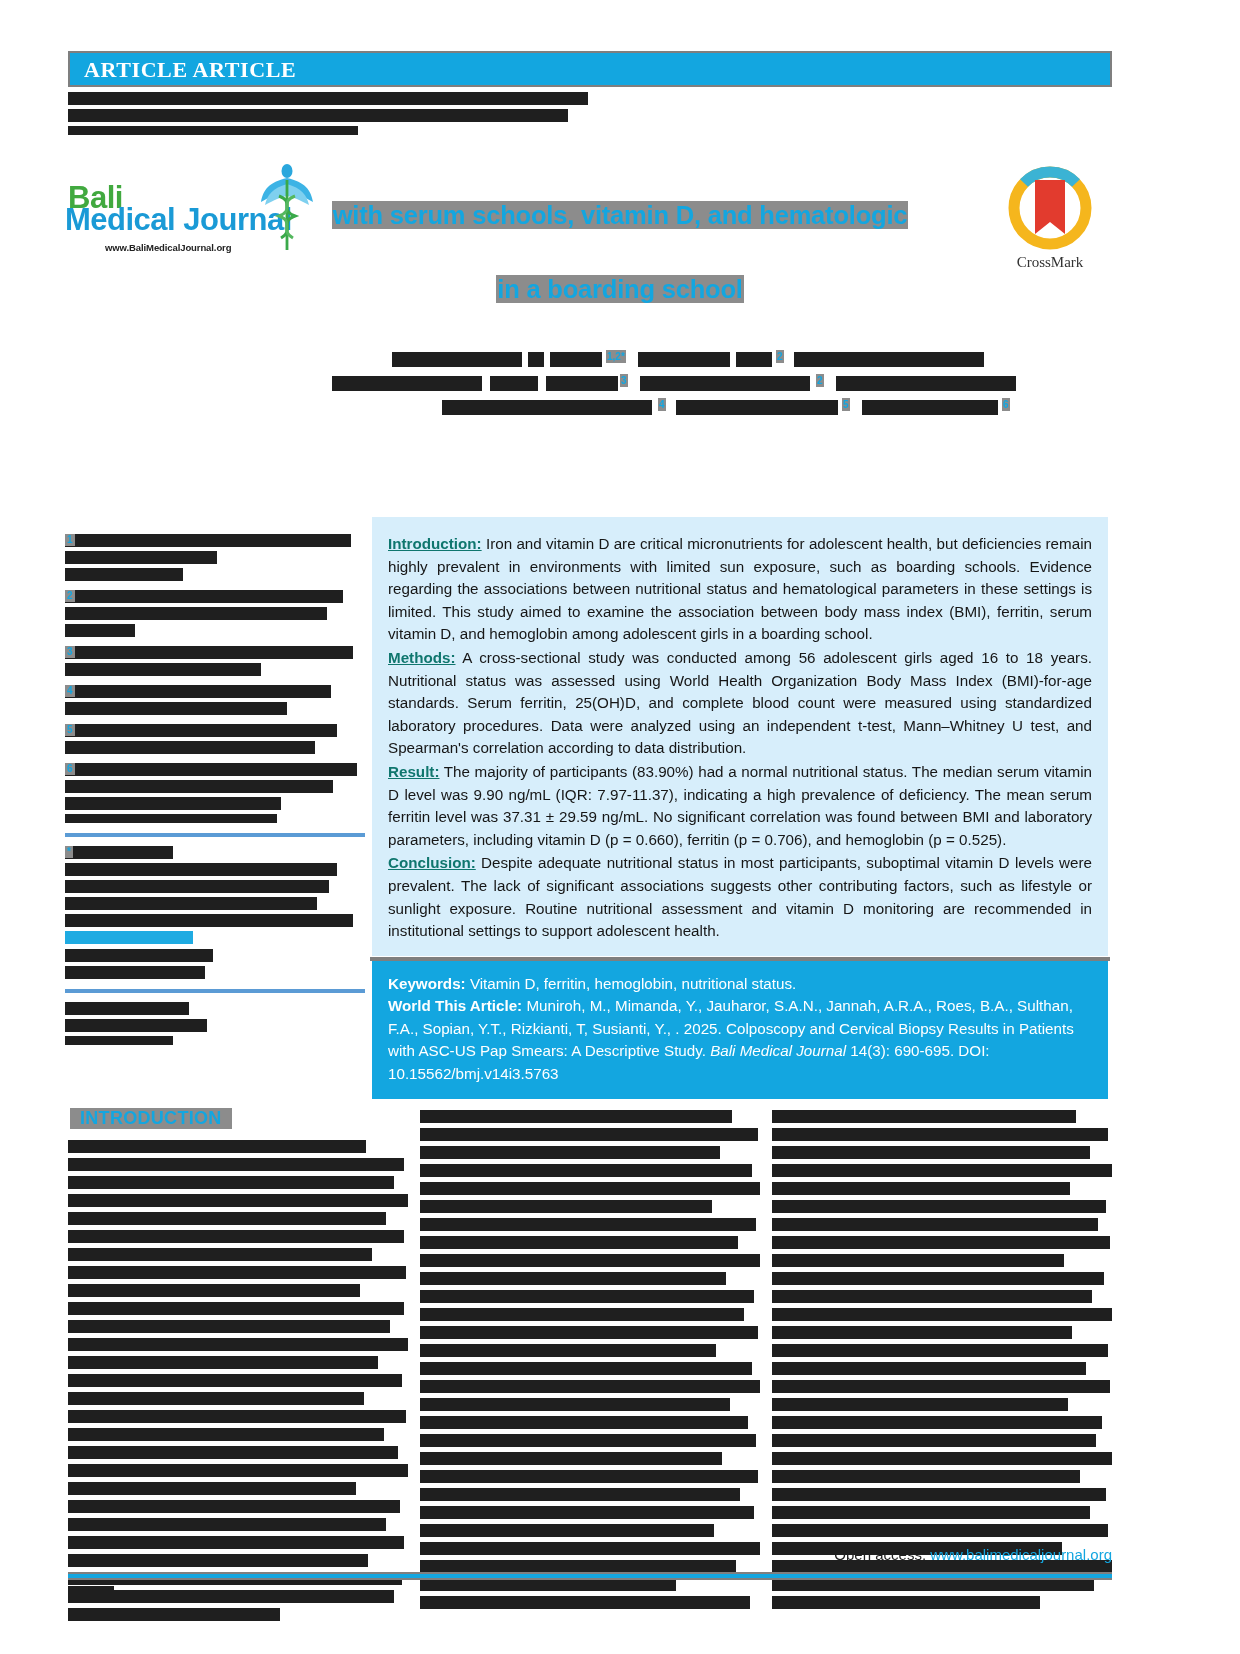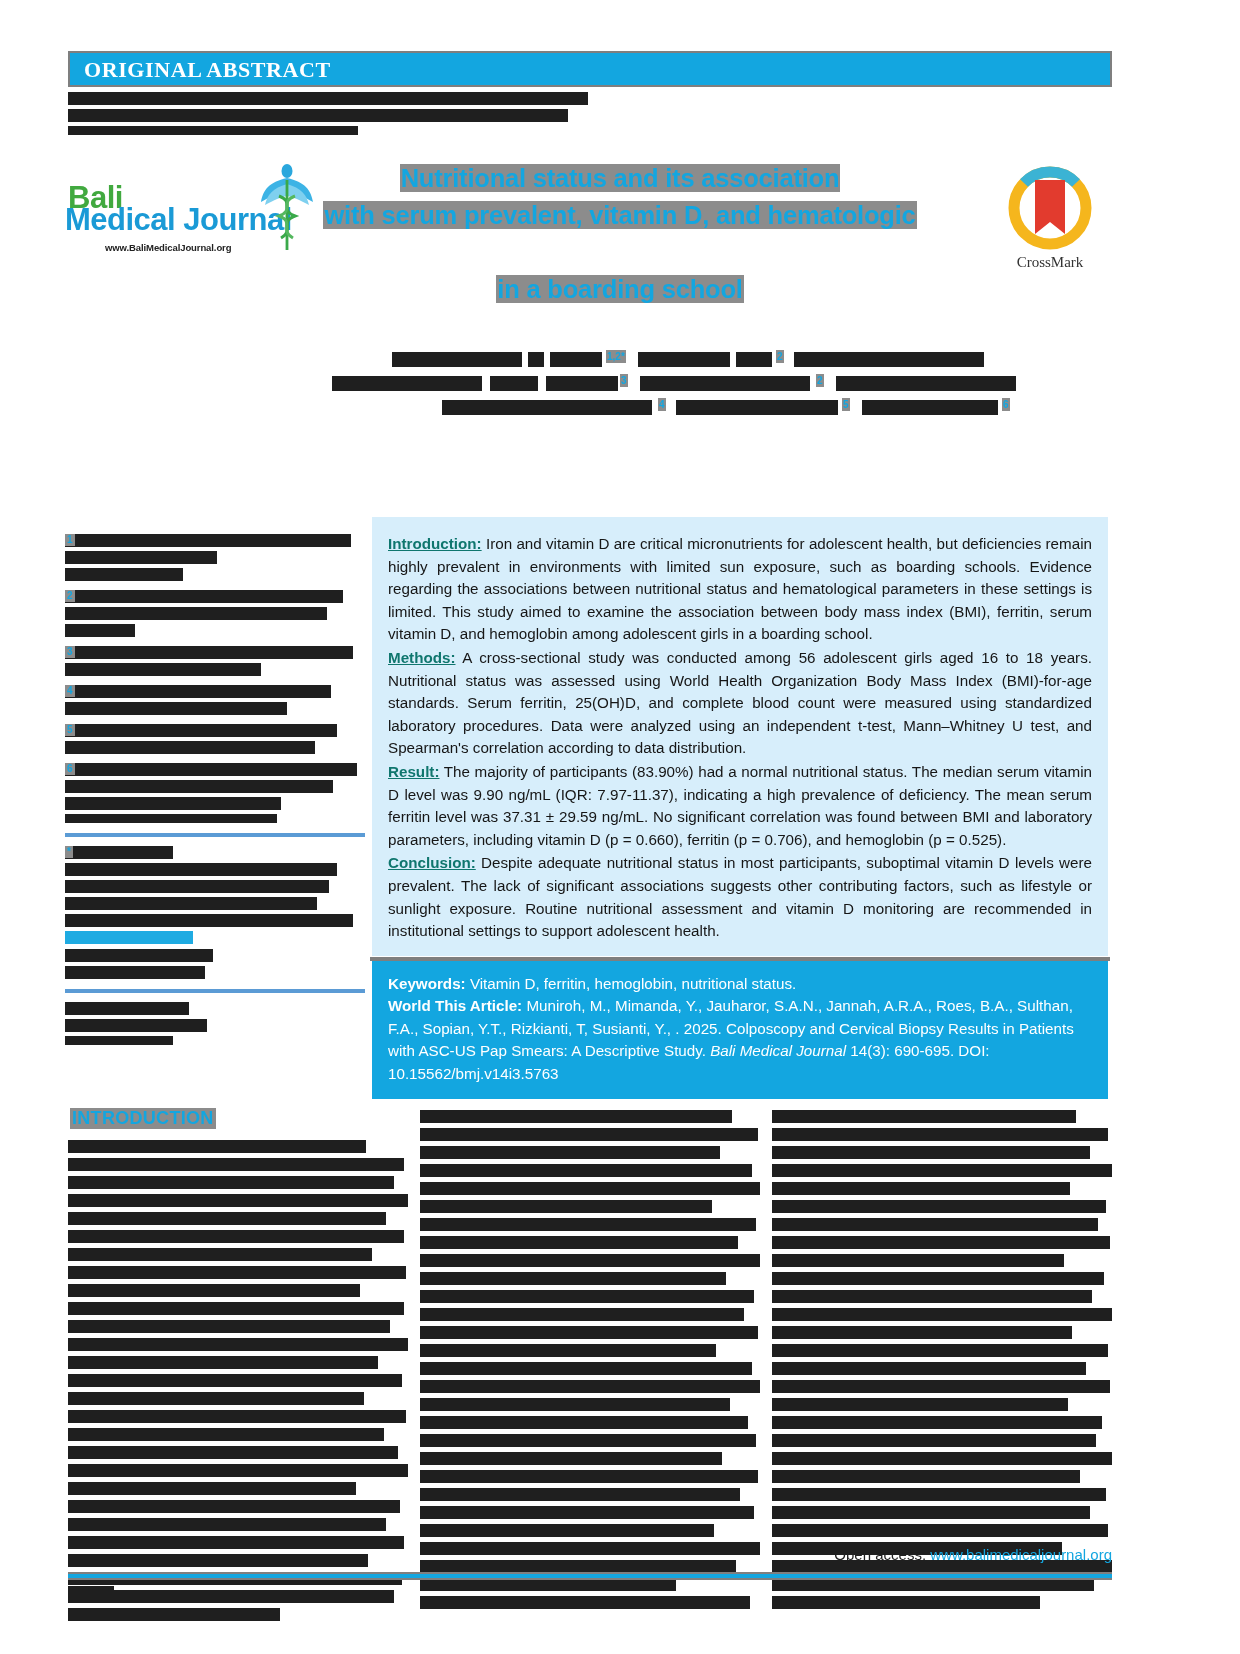--- a/index.html
+++ b/index.html
@@ -89,21 +89,21 @@
     position:absolute;left:372px;top:961px;width:736px;
     background:#13a6e0;color:#ffffff;padding:12px 28px 14px 16px;box-sizing:border-box;
     font-size:15.2px;line-height:22.4px;
   }
   .cite b{font-weight:bold;}
   .cite i{font-style:italic;}
 
   
   .intro-head{
     position:absolute;left:70px;top:1108px;color:#13a6e0;font-weight:bold;font-size:18px;
-    background:#8c8c8c;letter-spacing:.3px;padding:0 2px;
+    background:#8c8c8c;letter-spacing:.3px;padding:0 10px;
   }
   .col{position:absolute;top:1140px;width:340px;}
   .col i{display:block;background:#1f1f1f;height:13px;margin-bottom:5px;}
   .c1{left:68px;}
   .c2{left:420px;top:1110px;}
   .c3{left:772px;top:1110px;}
 
   
   .foot-rule{position:absolute;left:68px;top:1572px;width:1044px;height:8px;background:#7f7f7f;}
   .foot-rule b{position:absolute;left:0;top:2px;width:1044px;height:4px;background:#13a6e0;display:block;}
@@ -111,21 +111,21 @@
   .foot-txt{position:absolute;right:128px;top:1546px;font-size:15px;color:#1f1f1f;}
   .foot-txt a{color:#13a6e0;text-decoration:none;}
 </style>
 </head>
 <body>
 
 <div class="page">
 
   <div class="banner-wrap">
     <div class="banner">
-      <div class="banner-text">ORIGINAL ABSTRACT</div>
+      <div class="banner-text">ARTICLE ARTICLE</div>
     </div>
   </div>
 
   <div class="redblock" style="left:68px;top:92px;width:520px;">
     <i style="width:520px;"></i>
     <i style="width:500px;"></i>
     <i style="width:290px;height:9px;"></i>
   </div>
 
   <div class="logo">
@@ -138,22 +138,22 @@
       <path d="M28 16 C46 20 52 28 54 40 C44 34 36 31 28 30 Z" fill="#3cb3e5"></path>
       <path d="M28 22 C14 26 8 33 6 43 C15 38 22 35 28 34 Z" fill="#7fd0ef"></path>
       <path d="M28 22 C42 26 48 33 50 43 C41 38 34 35 28 34 Z" fill="#7fd0ef"></path>
       <rect x="26.6" y="18" width="2.8" height="70" fill="#3aa94a"></rect>
       <path d="M20 34 C36 40 20 48 36 54 C20 60 36 68 22 76" stroke="#3aa94a" stroke-width="3" fill="none"></path>
       <path d="M36 34 C20 40 36 48 20 54 C36 60 20 68 34 76" stroke="#55b85f" stroke-width="3" fill="none"></path>
     </svg>
   </div>
 
   <div class="title">
-    <span>Nutritional status and its association</span><br>
-    <span>with serum prevalent, vitamin D, and hematologic</span><br>
+    <br>
+    <span>with serum schools, vitamin D, and hematologic</span><br>
     <br>
     <span>in a boarding school</span>
   </div>
 
   <div class="crossmark">
     <svg viewBox="0 0 110 92">
       <circle cx="55" cy="44" r="36" fill="none" stroke="#f5b61d" stroke-width="11"></circle>
       <path d="M55 8 a36 36 0 0 1 26 11" fill="none" stroke="#3bb3d4" stroke-width="11" stroke-linecap="butt"></path>
       <path d="M29 19 a36 36 0 0 1 26 -11" fill="none" stroke="#3bb3d4" stroke-width="11"></path>
       <path d="M40 16 L70 16 L70 70 L55 58 L40 70 Z" fill="#e23b2e"></path>

